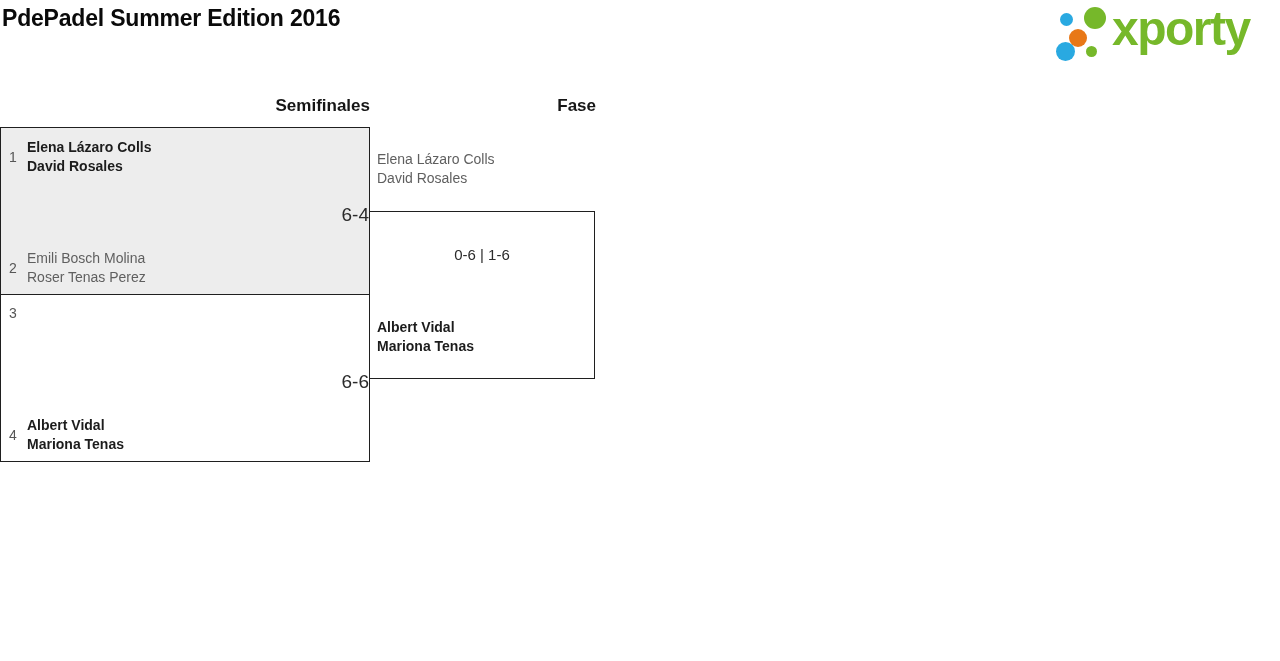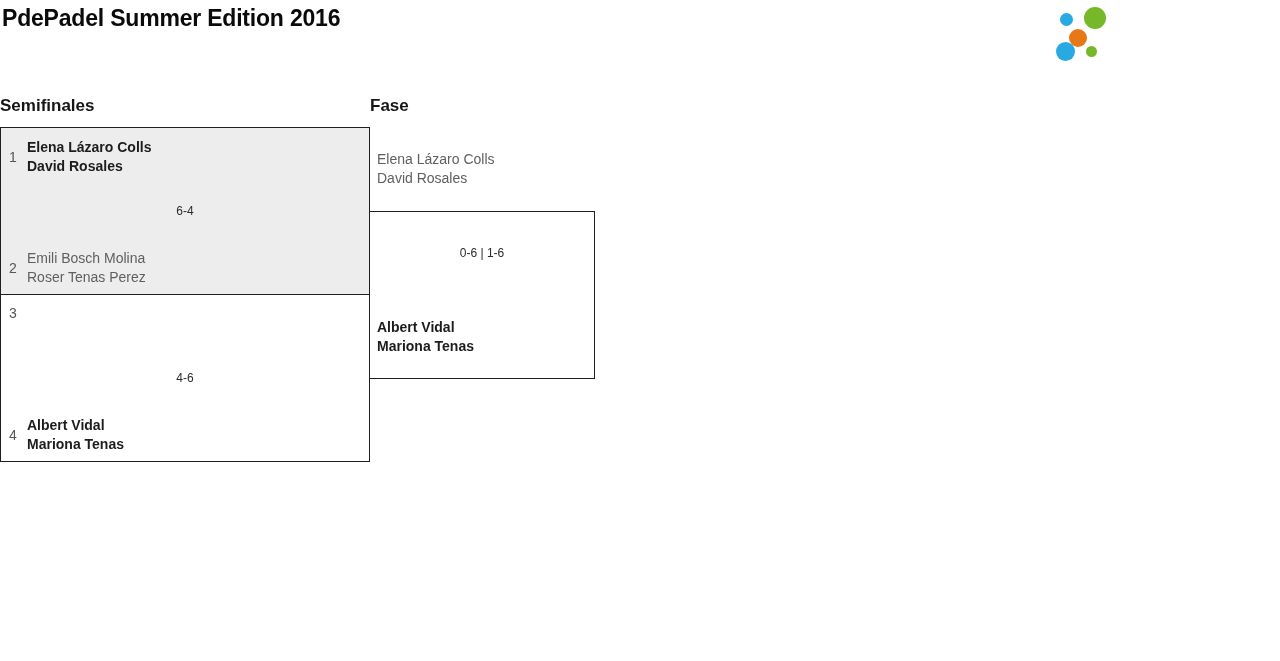--- a/index.html
+++ b/index.html
@@ -30,21 +30,21 @@
   .dot-green-small  { left: 36px; top: 46px; width: 11px; height: 11px; background: var(--logo-green); }
   .logo-wordmark {
     position: absolute; left: 62px; top: 5px;
     font-size: 48px; font-weight: 800; letter-spacing: -1.5px;
     color: var(--logo-green); line-height: 1;
   }
 
   
   .round-header {
     position: absolute; top: 96px; font-size: 17px; font-weight: 600;
-    color: #161616; text-align: left;
+    color: #161616; text-align: right;
   }
   .round-header.semis { left: 0; width: 370px; }
   .round-header.final { left: 370px; width: 226px; }
 
   
   .match {
     position: absolute; left: 0; width: 370px; height: 168px;
     border: 1px solid var(--box-border); box-sizing: border-box;
   }
   .match.sf1 { top: 127px; background: var(--shaded-box-bg); }
@@ -56,49 +56,50 @@
   .seed {
     width: 14px; margin-right: 4px; font-size: 14px;
     color: var(--seed-text); text-align: left; flex: none;
   }
   .players { font-size: 14px; line-height: 19px; }
   .team-row.loser  .players { color: var(--loser-text);  font-weight: 400; }
   .team-row.winner .players { color: var(--winner-text); font-weight: 700; }
 
   .match-score {
     position: absolute; left: 0; top: 76px; width: 100%;
-    text-align: center; font-size: 12px; color: var(--score-text);
+    text-align: right; font-size: 19px; color: var(--score-text);
   }
 
   
   .final-box {
     position: absolute; left: 369px; top: 211px; width: 226px; height: 168px;
     border: 1px solid var(--box-border); box-sizing: border-box; background: #ffffff;
   }
   .final-team { position: absolute; left: 377px; font-size: 14px; line-height: 19px; }
   .final-team.slot-top    { top: 150px; color: var(--loser-text);  font-weight: 400; }
   .final-team.slot-bottom { top: 318px; color: var(--winner-text); font-weight: 700; }
   .final-score {
     position: absolute; left: 369px; top: 246px; width: 226px;
-    text-align: center; font-size: 12px; color: var(--score-text);
+    text-align: center; font-size: 15px; color: var(--score-text);
   }
 </style>
 </head>
 <body>
 
 <div class="title-block">
   <div class="page-title">PdePadel Summer Edition 2016</div>
 </div>
 
 <div class="logo">
   <span class="dot dot-blue-small"></span>
   <span class="dot dot-green-large"></span>
   <span class="dot dot-orange"></span>
   <span class="dot dot-blue-large"></span>
   <span class="dot dot-green-small"></span>
+  <span class="logo-wordmark">xporty</span>
 </div>
 
 <div class="round-header semis">Semifinales</div>
 <div class="round-header final">Fase</div>
 
 <div class="match sf1">
   <div class="team-row slot-top winner">
     <span class="seed">1</span>
     <span class="players">
       <span>Elena Lázaro Colls</span><br>
@@ -112,21 +113,21 @@
       <span>Emili Bosch Molina</span><br>
       <span>Roser Tenas Perez</span>
     </span>
   </div>
 </div>
 
 <div class="match sf2">
   <div class="team-row slot-top loser">
     <span class="seed">3</span>
   </div>
-  <div class="match-score">4-6</div>
+  <div class="match-score">6-6</div>
   <div class="team-row slot-bottom winner">
     <span class="seed">4</span>
     <span class="players">
       <span>Albert Vidal</span><br>
       <span>Mariona Tenas</span>
     </span>
   </div>
 </div>
 
 <div class="final-box"></div>

